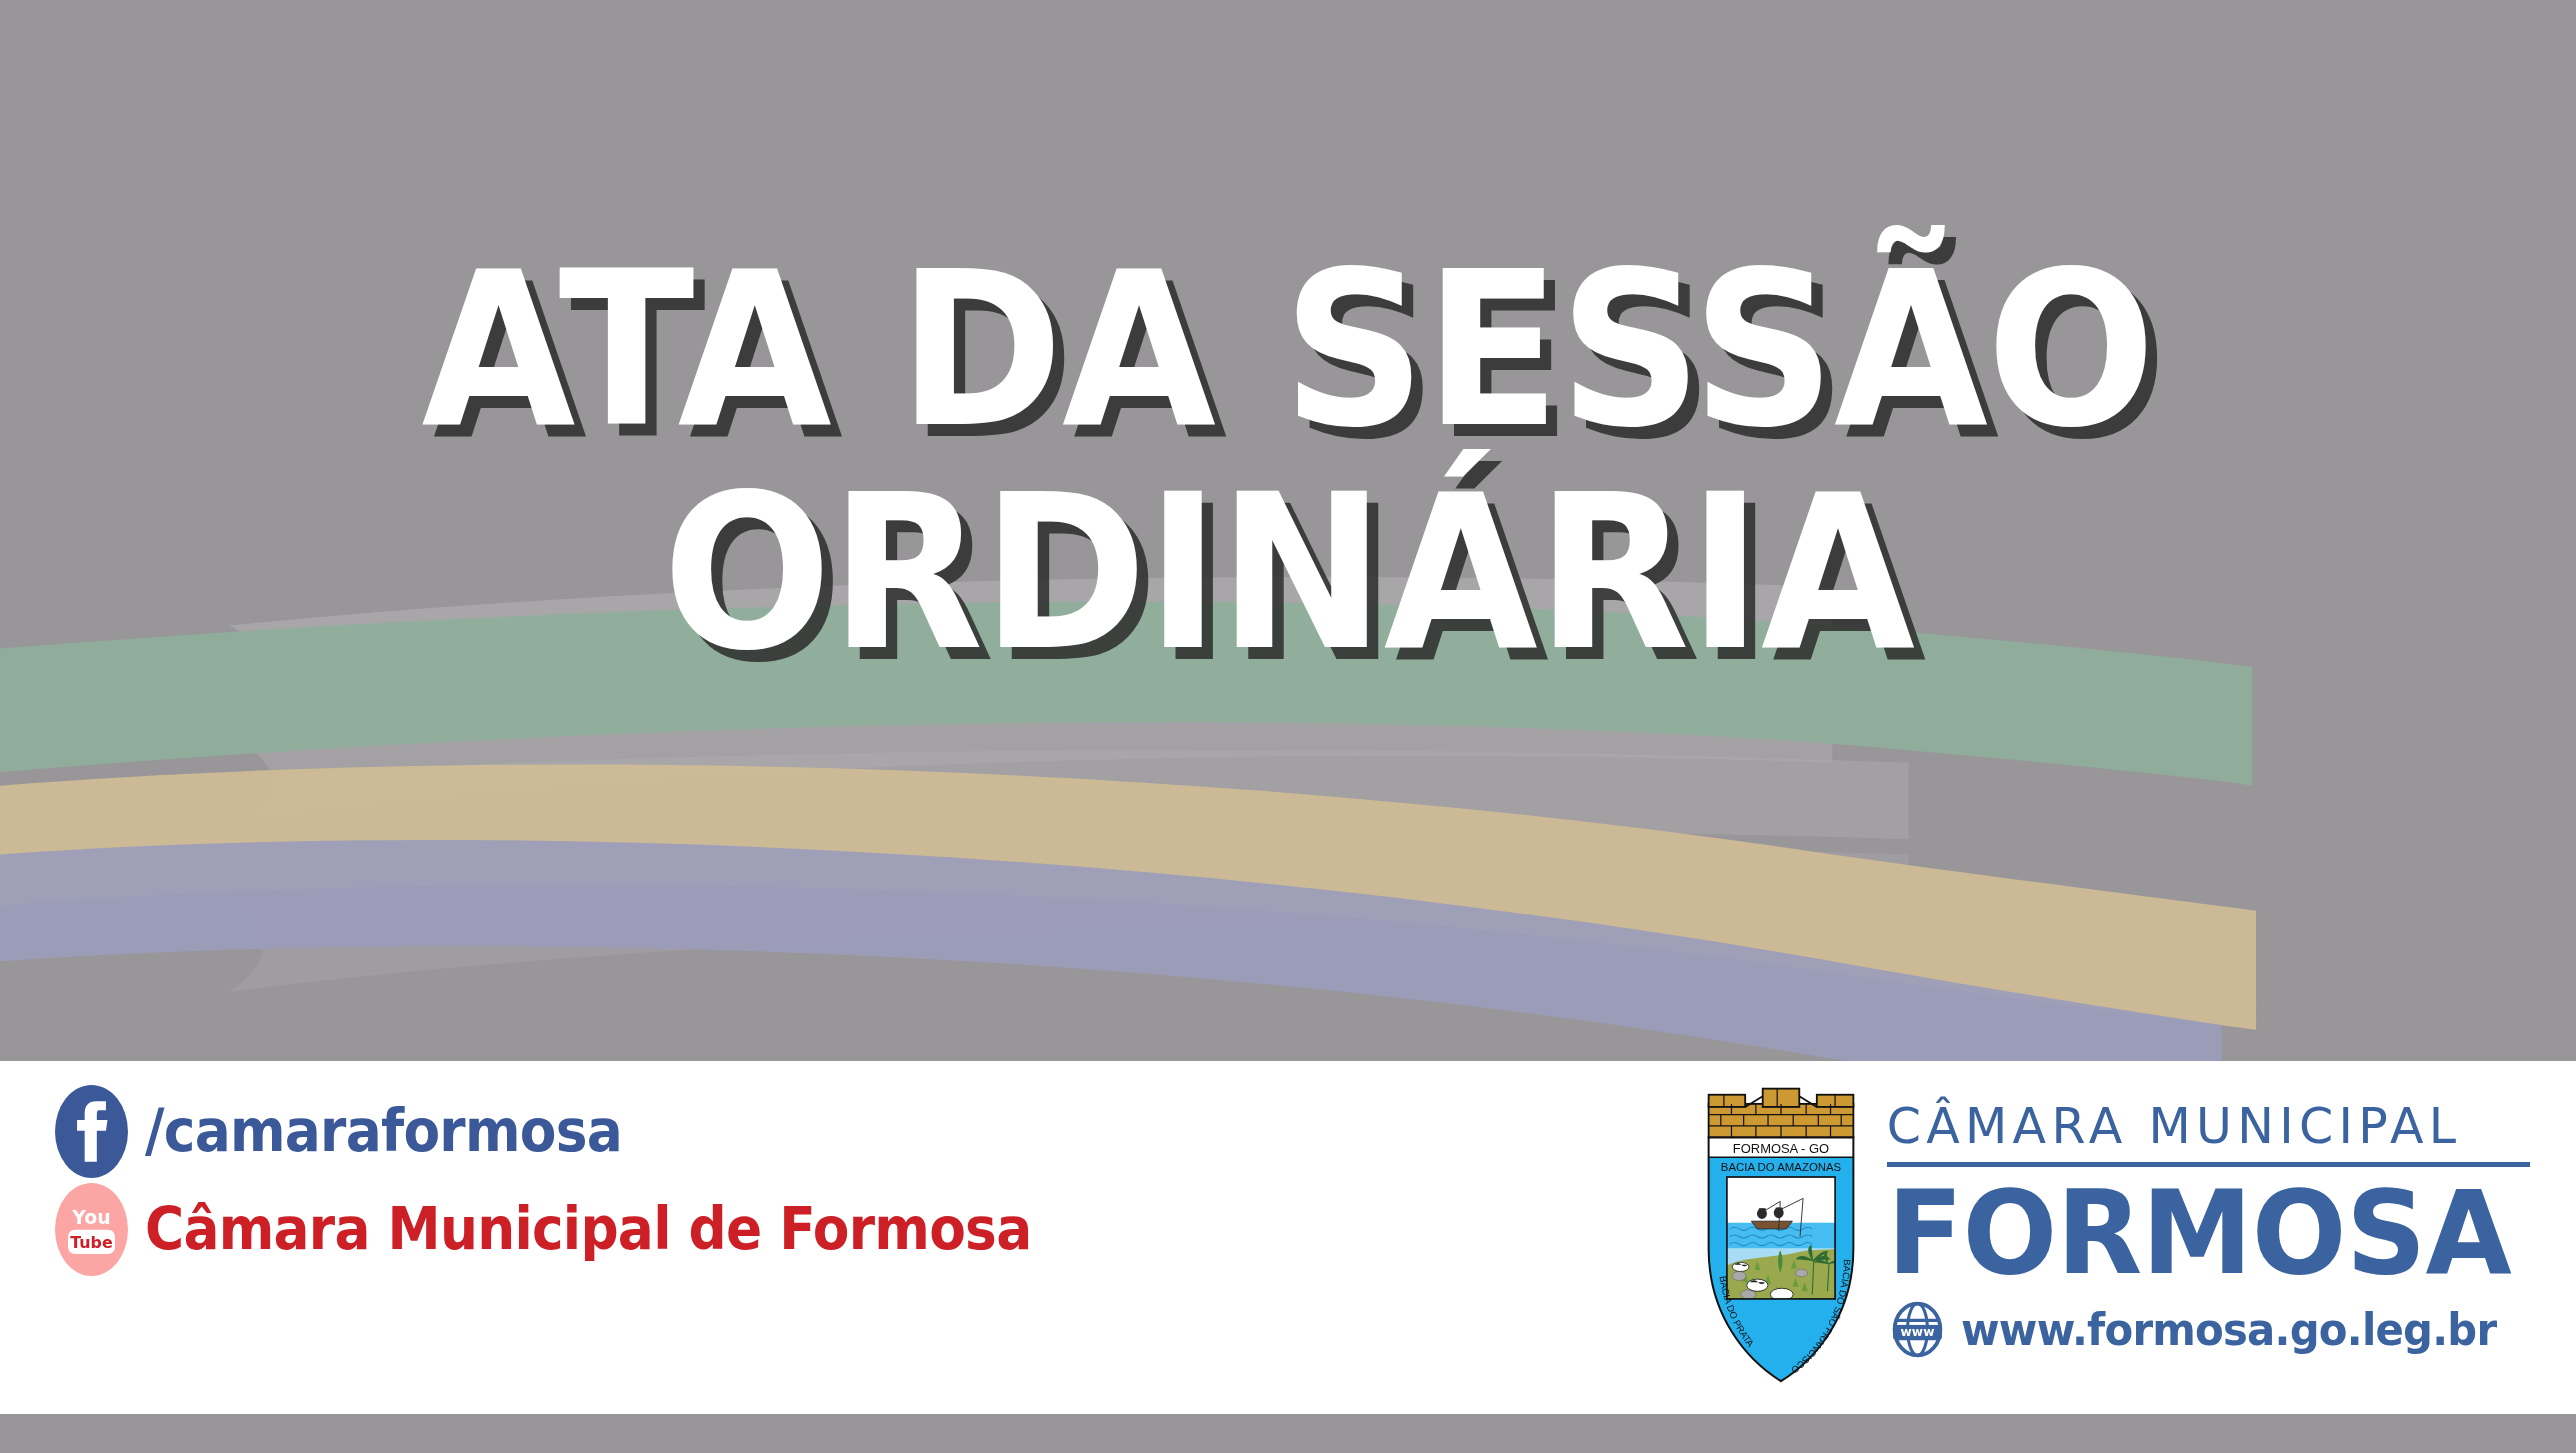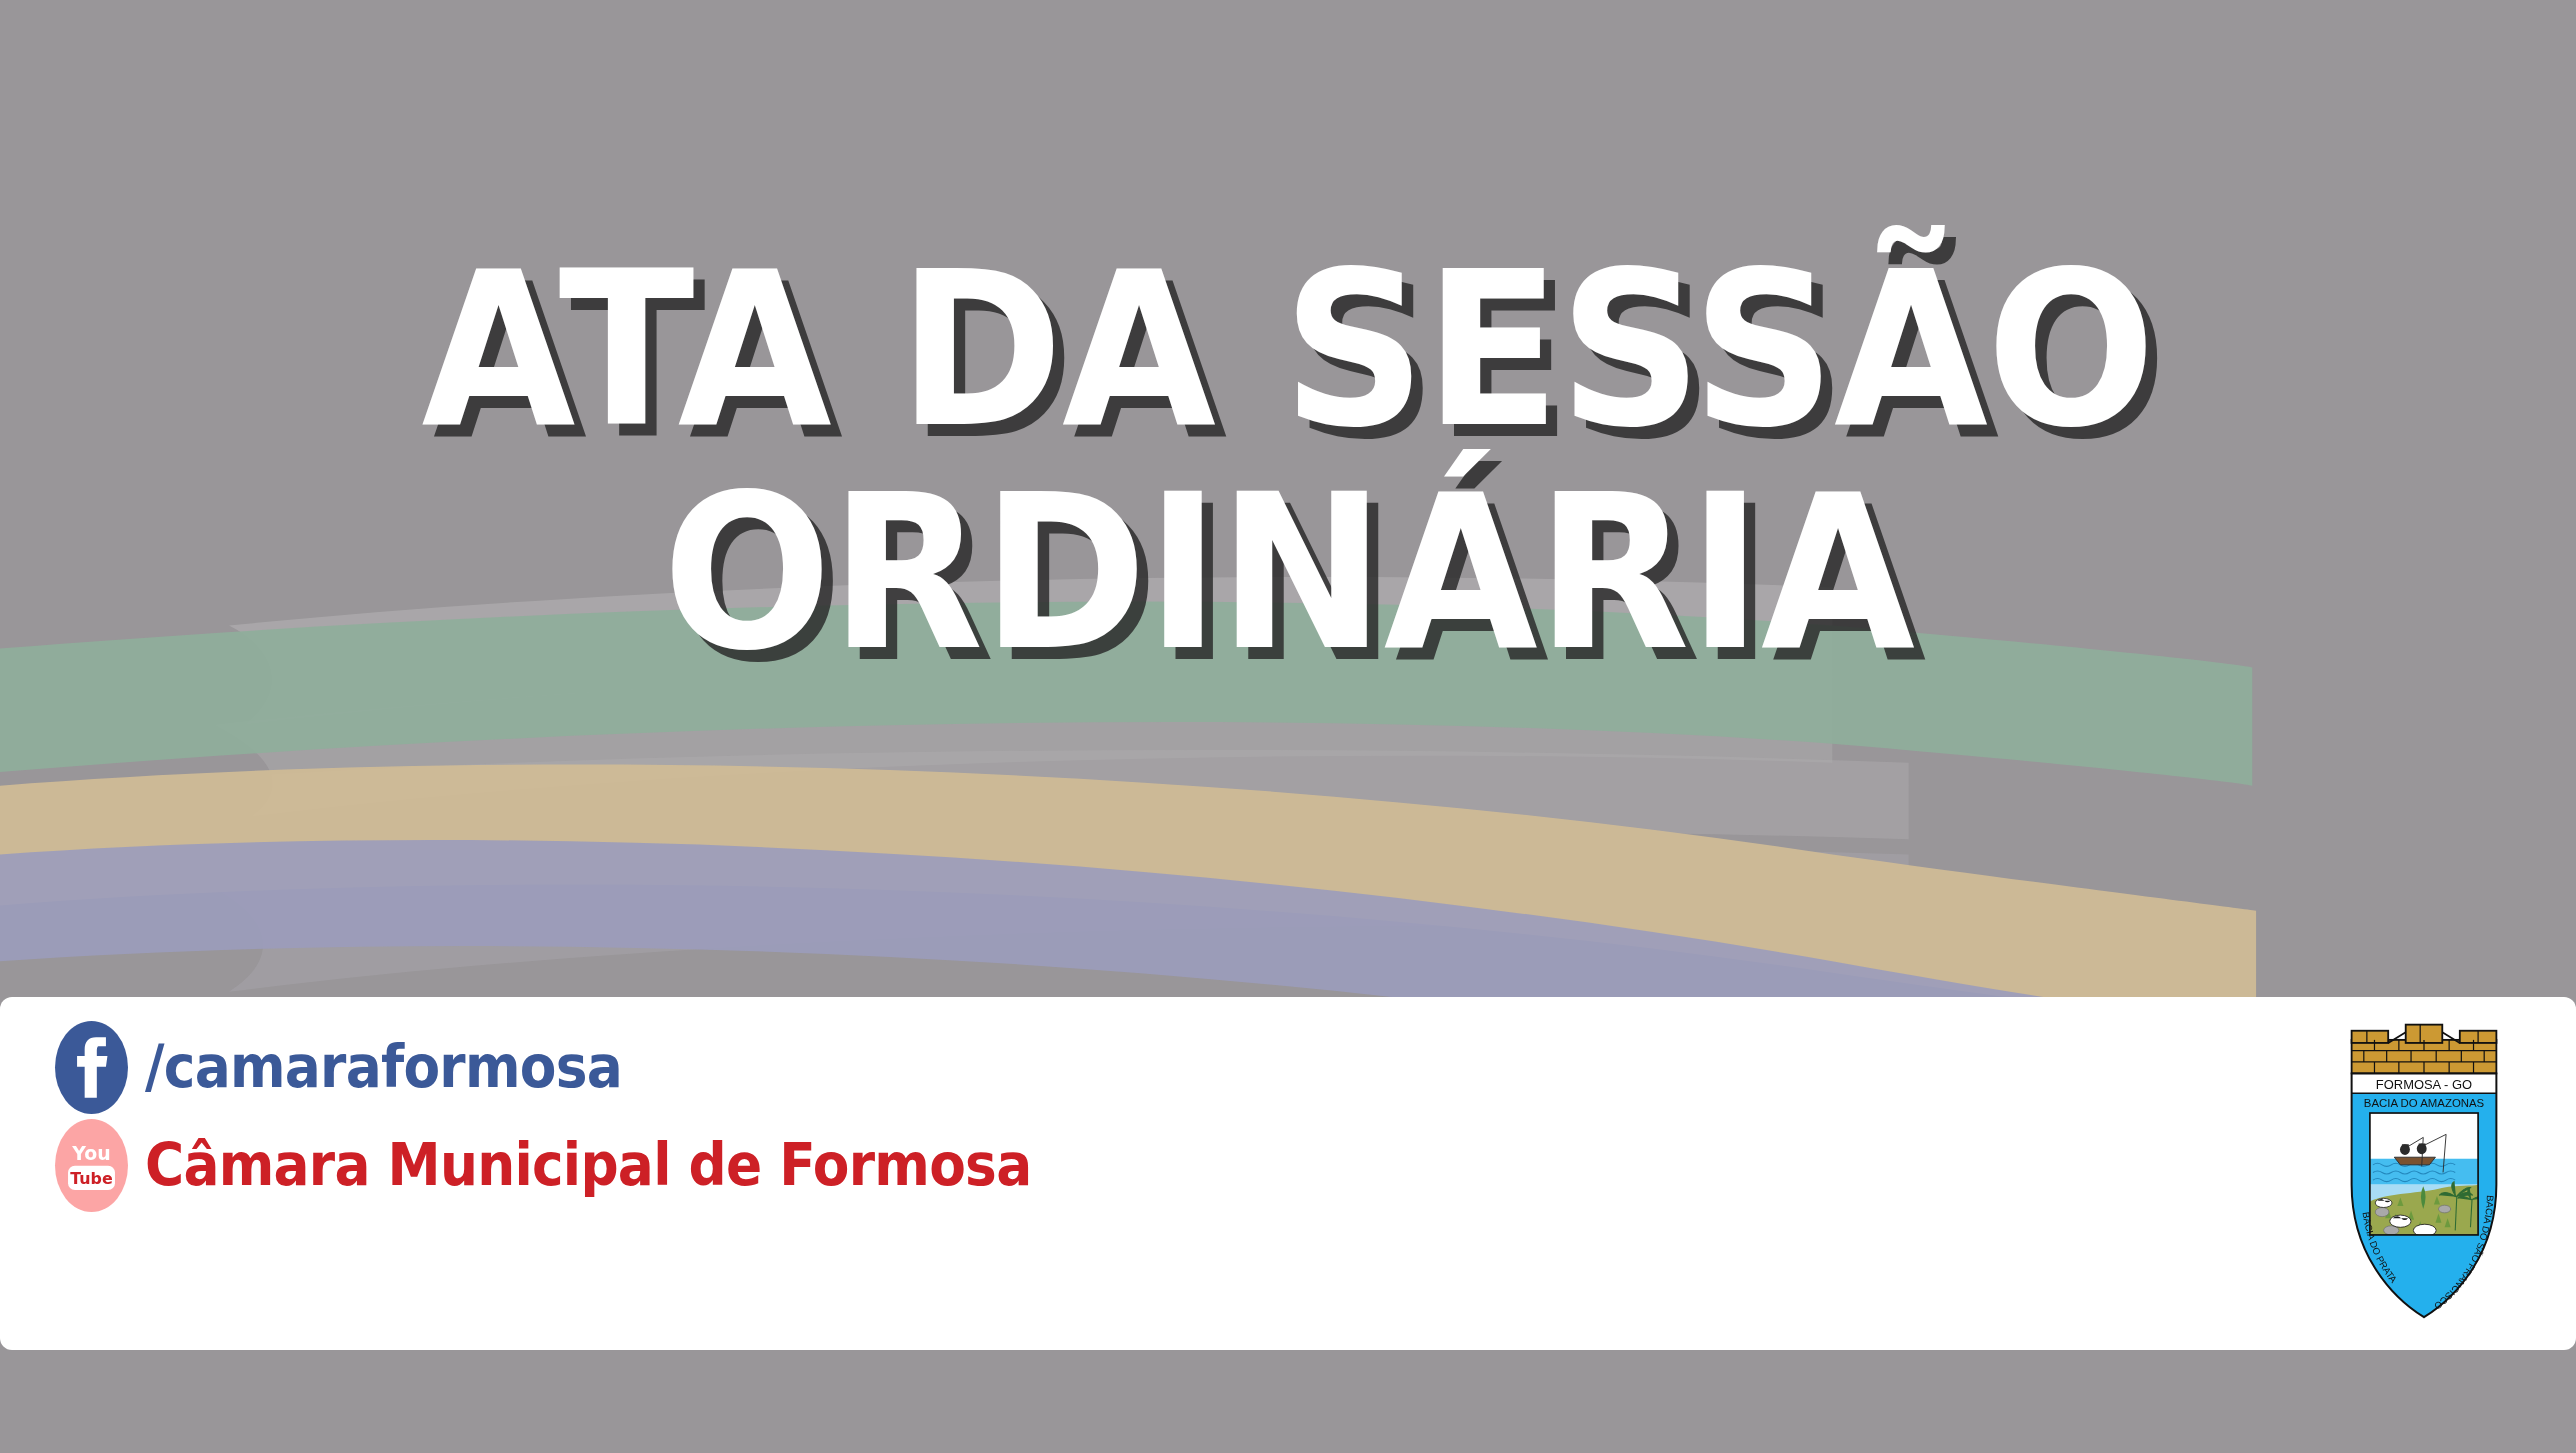--- a/index.html
+++ b/index.html
@@ -31,22 +31,22 @@
     line-height:0.92;
     letter-spacing:-1.5px;
     text-shadow:12.2px 12.2px 0 rgba(40,40,40,0.82);
     white-space:nowrap;
     transform:scaleX(0.93);
   }
   #hl-line-2{margin-top:26px;}
 
   
   #footer{
-    position:absolute;left:0;top:997px;width:2576px;height:353px;
-    background:#ffffff;z-index:10;border-radius:12px;
+    position:absolute;left:0;top:1061px;width:2576px;height:353px;
+    background:#ffffff;z-index:10;
   }
 
   
   #social{position:absolute;left:55px;top:21.4px;}
   .social-row{display:flex;align-items:center;height:98px;}
   .social-badge{
     width:73px;height:93px;border-radius:50%;
     flex:0 0 auto;
     display:flex;align-items:center;justify-content:center;
     position:relative;
@@ -276,16 +276,32 @@
         <text x="105" y="86" text-anchor="middle" fill="#111" font-family="&quot;Liberation Sans&quot;,sans-serif" font-size="17">FORMOSA - GO</text>
         <text x="105" y="110" text-anchor="middle" fill="#111" font-family="&quot;Liberation Sans&quot;,sans-serif" font-size="15">BACIA DO AMAZONAS</text>
         <text fill="#111" font-family="&quot;Liberation Sans&quot;,sans-serif" font-size="12.5">
           <textPath href="#arcLeft" startOffset="18%">BACIA DO PRATA</textPath>
         </text>
         <text fill="#111" font-family="&quot;Liberation Sans&quot;,sans-serif" font-size="12.5">
           <textPath href="#arcRight" startOffset="6%">BACIA DO SÃO FRANCISCO</textPath>
         </text>
       </svg>
 
+      <div id="brand-text">
+        <div id="camara-municipal">CÂMARA MUNICIPAL</div>
+        <div id="brand-rule"></div>
+        <div id="formosa-word">FORMOSA</div>
+        <div id="site-row">
+          <svg id="globe-icon" viewBox="0 0 80 80">
+            <ellipse cx="40" cy="40" rx="30" ry="34" fill="none" stroke="#3a639f" stroke-width="5"></ellipse>
+            <ellipse cx="40" cy="40" rx="13" ry="34" fill="none" stroke="#3a639f" stroke-width="4"></ellipse>
+            <line x1="11" y1="28" x2="69" y2="28" stroke="#3a639f" stroke-width="4"></line>
+            <line x1="11" y1="52" x2="69" y2="52" stroke="#3a639f" stroke-width="4"></line>
+            <rect x="8" y="34" width="64" height="18" fill="#3a639f"></rect>
+            <text x="40" y="49" text-anchor="middle" fill="#ffffff" font-family="&quot;DejaVu Sans&quot;,sans-serif" font-size="16" font-weight="bold">www</text>
+          </svg>
+          <span id="site-url">www.formosa.go.leg.br</span>
+        </div>
+      </div>
     </div>
   </div>
 </div>
 
 
 </body></html>

